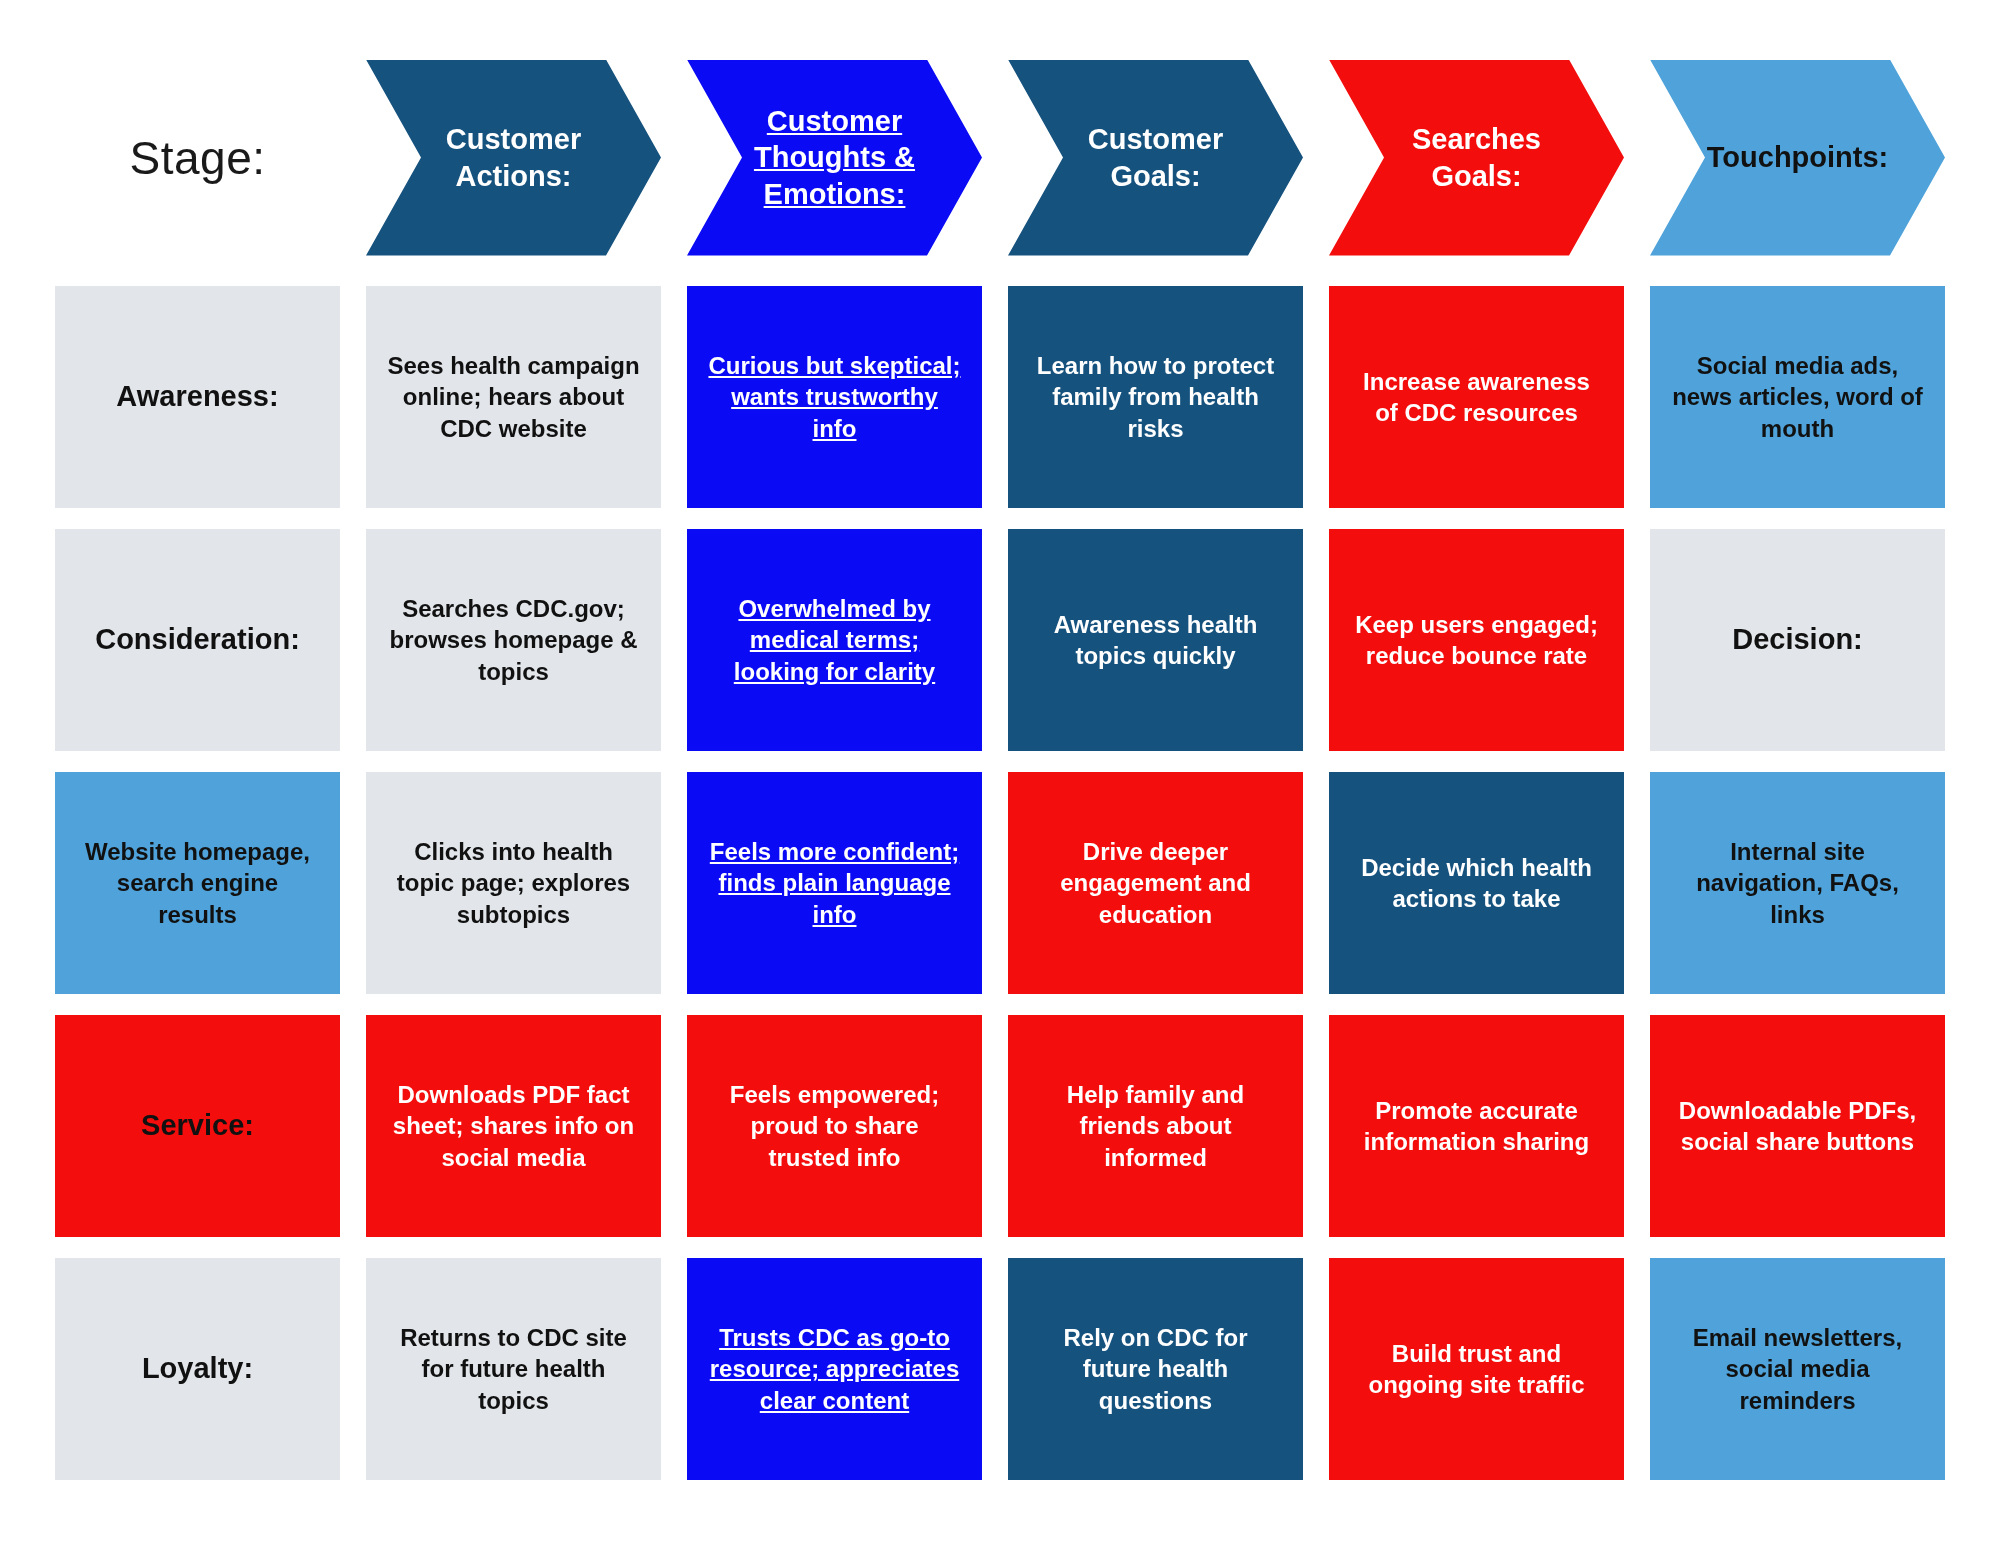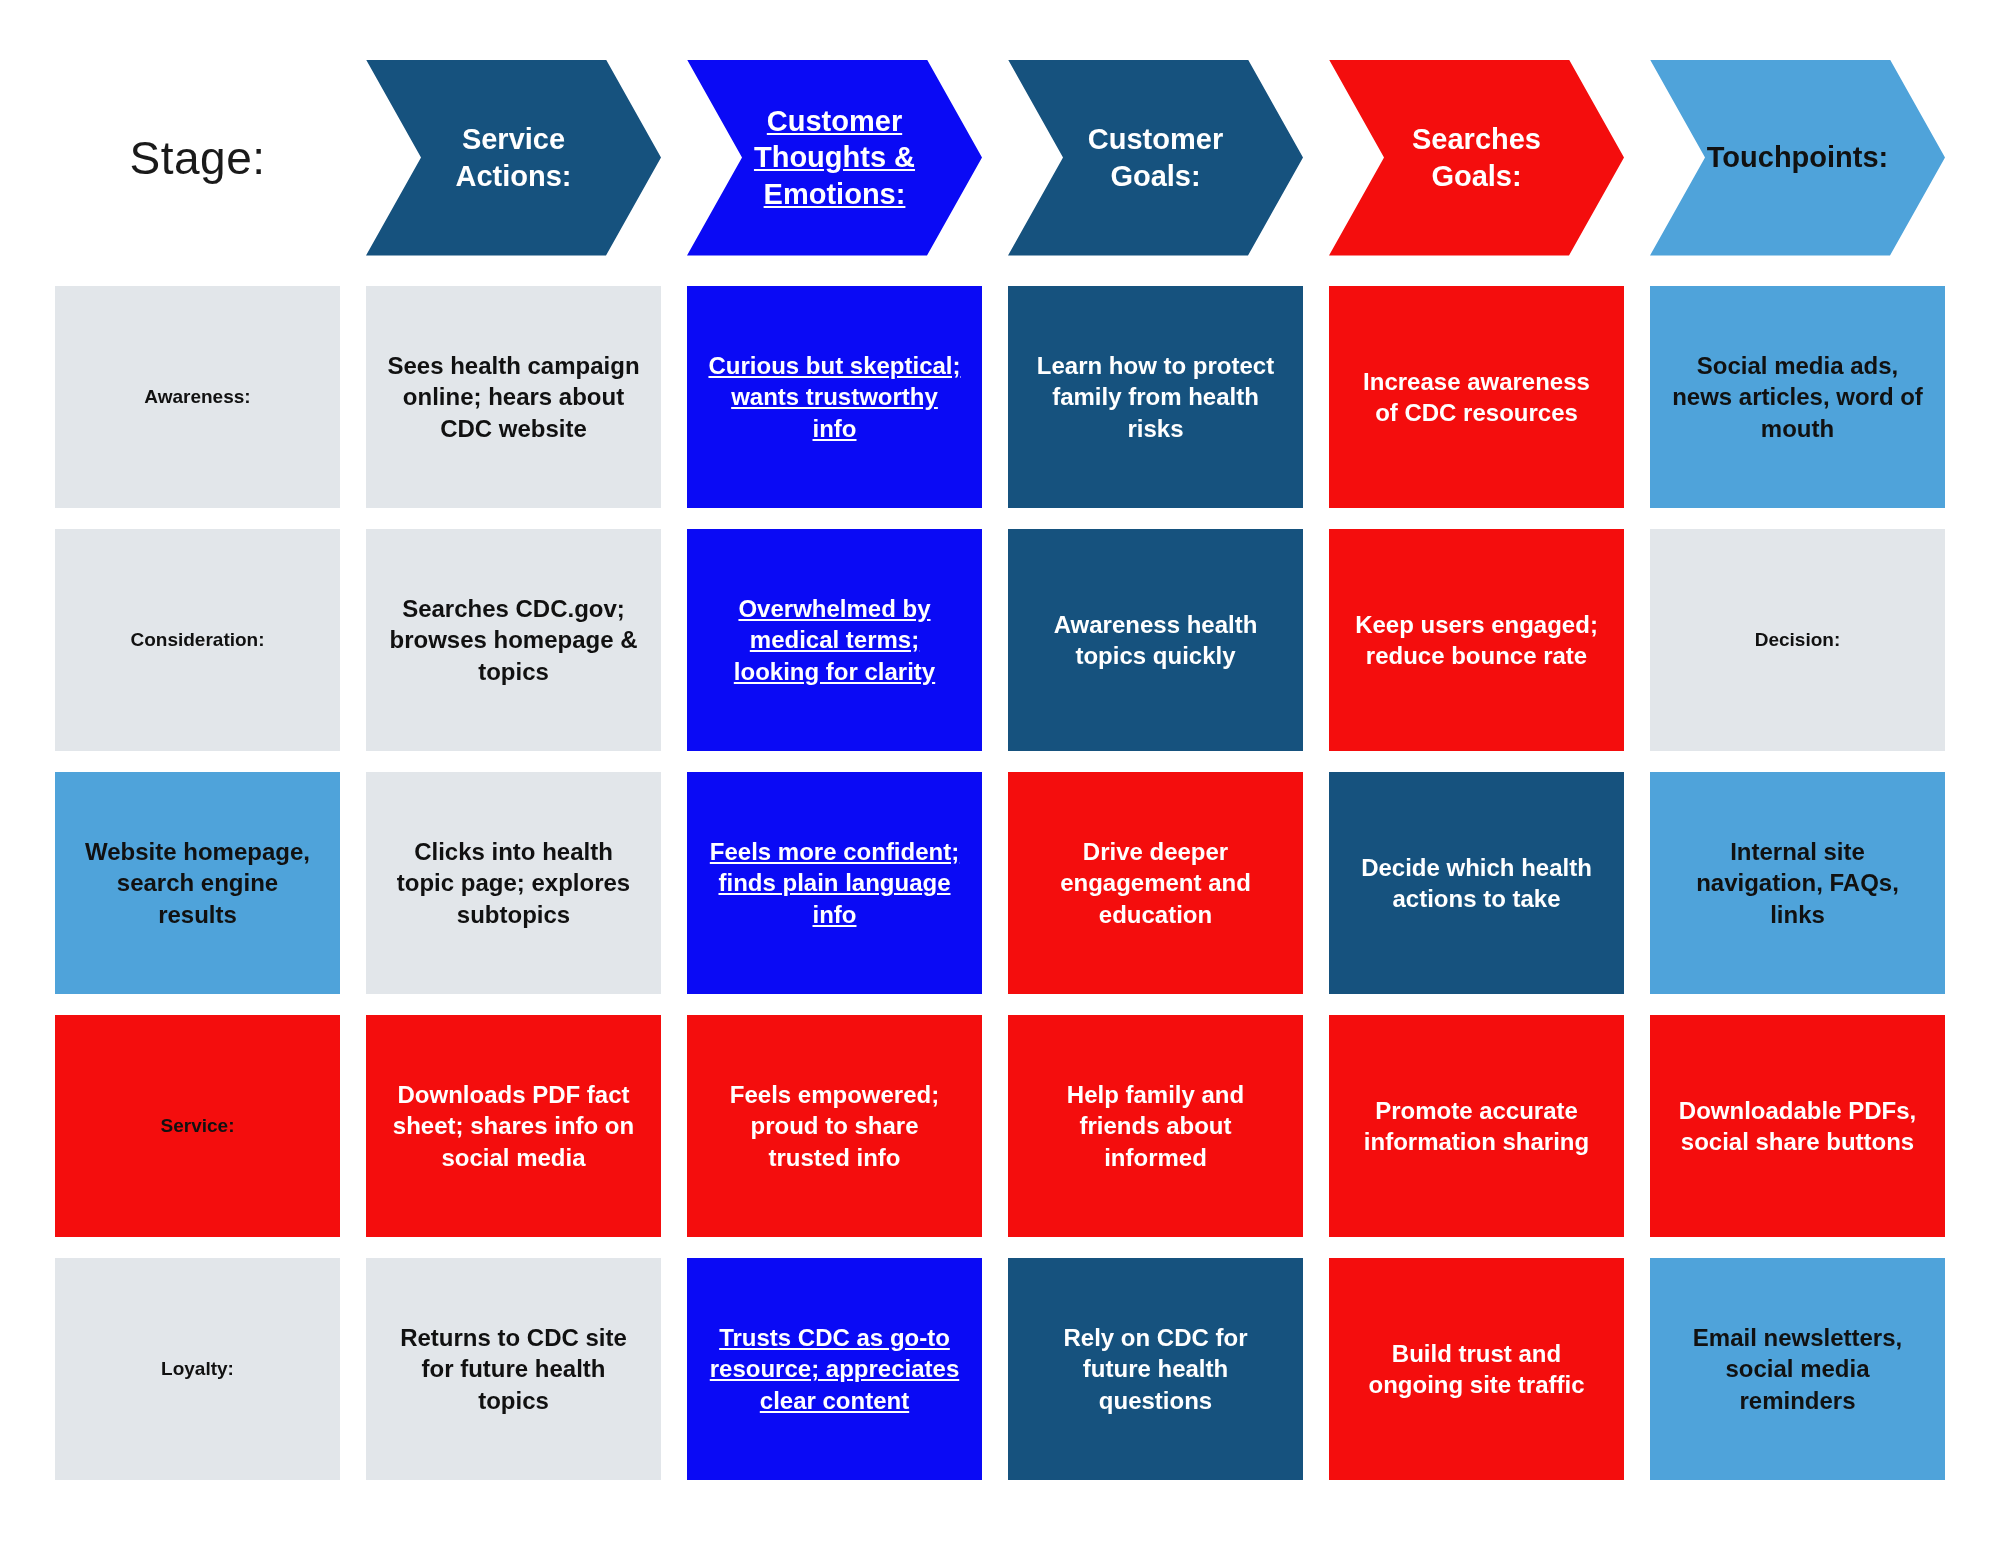--- a/index.html
+++ b/index.html
@@ -48,37 +48,37 @@
   .cell {
     display: flex;
     align-items: center;
     justify-content: center;
     text-align: center;
     font-weight: bold;
     font-size: 24px;
     line-height: 1.3;
     padding: 14px 20px;
   }
-  .label-cell { font-size: 19px; }
+  .label-cell { font-size: 29px; }
   .bg-gray      { background: var(--gray);      color: var(--text_dark); }
   .bg-blue      { background: var(--blue);      color: var(--text_light); text-decoration: underline; }
   .bg-navy      { background: var(--navy);      color: var(--text_light); }
   .bg-red       { background: var(--red);       color: var(--text_light); }
   .bg-lightblue { background: var(--lightblue); color: var(--text_dark); }
   .dark-text    { color: var(--text_dark); }
 </style>
 </head>
 <body>
 
 <div class="canvas">
   <div class="grid">
 
     <div class="stage-cell">Stage:</div>
     <div class="arrow bg-navy">
-      <span>Service Actions:</span>
+      <span>Customer Actions:</span>
     </div>
     <div class="arrow bg-blue">
       <span>Customer Thoughts &amp; Emotions:</span>
     </div>
     <div class="arrow bg-navy">
       <span>Customer Goals:</span>
     </div>
     <div class="arrow bg-red">
       <span>Searches Goals:</span>
     </div>

